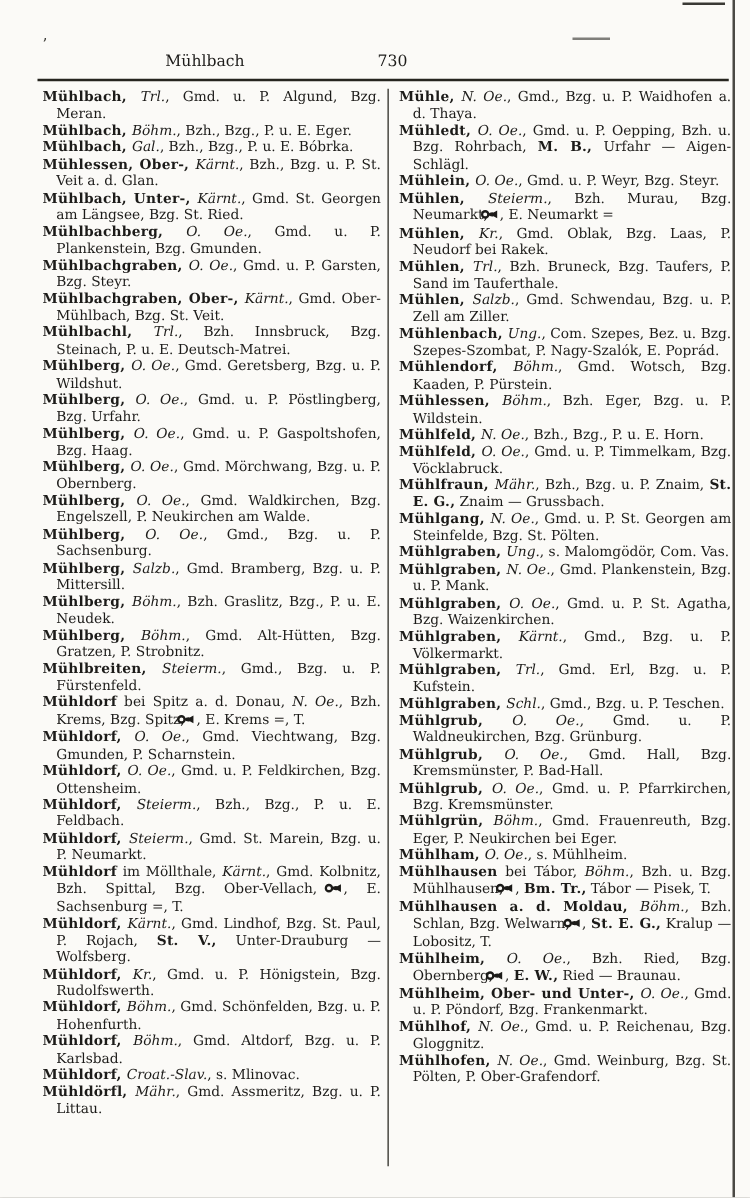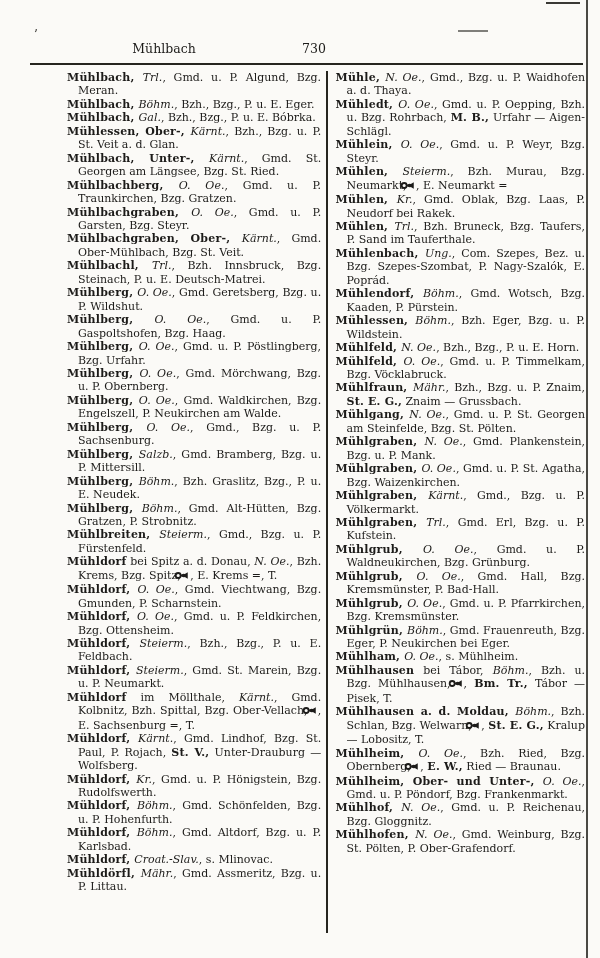--- a/index.html
+++ b/index.html
@@ -16,21 +16,21 @@
   .scan-tick-1{position:absolute;top:2px;right:20px;width:34px;height:2px;background:#3a3935;}
   .scan-tick-2{position:absolute;top:30px;right:112px;width:30px;height:2px;background:#4a4944;opacity:.7;}
   .stray-mark{position:absolute;top:28px;left:34px;font-size:12px;color:#3a3935;}
   .header{position:absolute;top:41px;left:34px;width:549px;height:18px;font-size:12.5px;text-decoration:underline;}
   .header .htitle-left{position:absolute;left:0;width:260px;text-align:center;}
   .header .hpage{position:absolute;left:230px;width:100px;text-align:center;}
   .header .htitle-right{position:absolute;right:0;width:250px;text-align:center;}
   .header-rule{position:absolute;top:63px;left:30px;width:553px;height:1.5px;background:#26251f;}
   .cols{position:absolute;top:71px;left:34px;width:551px;display:flex;}
   .col{font-size:11px;line-height:13.45px;}
-  .col-left{width:271px;margin-left:33px;}
+  .col-left{width:271px;}
   .col-right{width:266px;}
   .col-divider{width:1.5px;background:#26251f;margin-left:5px;margin-right:8px;height:862px;}
   p.entry{margin:0;padding-left:11px;text-indent:-11px;text-align:justify;}
   p.entry span.b{font-weight:bold;letter-spacing:.2px;}
   p.entry span.i{font-style:italic;}
   p.entry span.r{font-weight:normal;}
   span.ph{display:inline-block;vertical-align:-1px;margin:0 1px;}
   span.ph svg{display:inline-block;}
 </style>
 </head>
@@ -49,27 +49,27 @@
   </div>
   <div class="header-rule"></div>
 
   <div class="cols">
     <div class="col col-left" id="col-left">
         <p class="entry"><span class="b">Mühlbach, </span><span class="i">Trl.</span><span class="r">, Gmd. u. P. Algund, Bzg. Meran.</span></p>
         <p class="entry"><span class="b">Mühlbach, </span><span class="i">Böhm.</span><span class="r">, Bzh., Bzg., P. u. E. Eger.</span></p>
         <p class="entry"><span class="b">Mühlbach, </span><span class="i">Gal.</span><span class="r">, Bzh., Bzg., P. u. E. Bóbrka.</span></p>
         <p class="entry"><span class="b">Mühlessen, Ober-, </span><span class="i">Kärnt.</span><span class="r">, Bzh., Bzg. u. P. St. Veit a. d. Glan.</span></p>
         <p class="entry"><span class="b">Mühlbach, Unter-, </span><span class="i">Kärnt.</span><span class="r">, Gmd. St. Georgen am Längsee, Bzg. St. Ried.</span></p>
-        <p class="entry"><span class="b">Mühlbachberg, </span><span class="i">O. Oe.</span><span class="r">, Gmd. u. P. Traunkirchen, Bzg. Gratzen.</span></p>
+        <p class="entry"><span class="b">Mühlbachberg, </span><span class="i">O. Oe.</span><span class="r">, Gmd. u. P. Plankenstein, Bzg. Gmunden.</span></p>
         <p class="entry"><span class="b">Mühlbachgraben, </span><span class="i">O. Oe.</span><span class="r">, Gmd. u. P. Garsten, Bzg. Steyr.</span></p>
         <p class="entry"><span class="b">Mühlbachgraben, Ober-, </span><span class="i">Kärnt.</span><span class="r">, Gmd. Ober-Mühlbach, Bzg. St. Veit.</span></p>
         <p class="entry"><span class="b">Mühlbachl, </span><span class="i">Trl.</span><span class="r">, Bzh. Innsbruck, Bzg. Steinach, P. u. E. Deutsch-Matrei.</span></p>
         <p class="entry"><span class="b">Mühlberg, </span><span class="i">O. Oe.</span><span class="r">, Gmd. Geretsberg, Bzg. u. P. Wildshut.</span></p>
+        <p class="entry"><span class="b">Mühlberg, </span><span class="i">O. Oe.</span><span class="r">, Gmd. u. P. Pöstlingberg, Bzg. Urfahr.</span></p>
         <p class="entry"><span class="b">Mühlberg, </span><span class="i">O. Oe.</span><span class="r">, Gmd. u. P. Gaspoltshofen, Bzg. Haag.</span></p>
-        <p class="entry"><span class="b">Mühlberg, </span><span class="i">O. Oe.</span><span class="r">, Gmd. u. P. Pöstlingberg, Bzg. Urfahr.</span></p>
         <p class="entry"><span class="b">Mühlberg, </span><span class="i">O. Oe.</span><span class="r">, Gmd. Mörchwang, Bzg. u. P. Obernberg.</span></p>
         <p class="entry"><span class="b">Mühlberg, </span><span class="i">O. Oe.</span><span class="r">, Gmd. Waldkirchen, Bzg. Engelszell, P. Neukirchen am Walde.</span></p>
         <p class="entry"><span class="b">Mühlberg, </span><span class="i">O. Oe.</span><span class="r">, Gmd., Bzg. u. P. Sachsenburg.</span></p>
         <p class="entry"><span class="b">Mühlberg, </span><span class="i">Salzb.</span><span class="r">, Gmd. Bramberg, Bzg. u. P. Mittersill.</span></p>
         <p class="entry"><span class="b">Mühlberg, </span><span class="i">Böhm.</span><span class="r">, Bzh. Graslitz, Bzg., P. u. E. Neudek.</span></p>
         <p class="entry"><span class="b">Mühlberg, </span><span class="i">Böhm.</span><span class="r">, Gmd. Alt-Hütten, Bzg. Gratzen, P. Strobnitz.</span></p>
         <p class="entry"><span class="b">Mühlbreiten, </span><span class="i">Steierm.</span><span class="r">, Gmd., Bzg. u. P. Fürstenfeld.</span></p>
         <p class="entry"><span class="b">Mühldorf</span><span class="r"> bei Spitz a. d. Donau, </span><span class="i">N. Oe.</span><span class="r">, Bzh. Krems, Bzg. Spitz, </span><span class="ph">
   <svg width="15" height="9" viewBox="0 0 18 10" aria-hidden="true">
     <circle cx="5" cy="5" r="3" fill="none" stroke="#1c1b19" stroke-width="2.2"></circle>
@@ -99,31 +99,34 @@
         <p class="entry"><span class="b">Mühledt, </span><span class="i">O. Oe.</span><span class="r">, Gmd. u. P. Oepping, Bzh. u. Bzg. Rohrbach, </span><span class="b">M. B.,</span><span class="r"> Urfahr — Aigen-Schlägl.</span></p>
         <p class="entry"><span class="b">Mühlein, </span><span class="i">O. Oe.</span><span class="r">, Gmd. u. P. Weyr, Bzg. Steyr.</span></p>
         <p class="entry"><span class="b">Mühlen, </span><span class="i">Steierm.</span><span class="r">, Bzh. Murau, Bzg. Neumarkt, </span><span class="ph">
   <svg width="15" height="9" viewBox="0 0 18 10" aria-hidden="true">
     <circle cx="5" cy="5" r="3" fill="none" stroke="#1c1b19" stroke-width="2.2"></circle>
     <path d="M7 5 Q10.5 2.2 13 3.2 L16.5 1.2 L16.5 8.8 L13 6.8 Q10.5 7.8 7 5 Z" fill="#1c1b19"></path>
   </svg>
 </span><span class="r">, E. Neumarkt =</span></p>
         <p class="entry"><span class="b">Mühlen, </span><span class="i">Kr.</span><span class="r">, Gmd. Oblak, Bzg. Laas, P. Neudorf bei Rakek.</span></p>
         <p class="entry"><span class="b">Mühlen, </span><span class="i">Trl.</span><span class="r">, Bzh. Bruneck, Bzg. Taufers, P. Sand im Tauferthale.</span></p>
+        <p class="entry"><span class="b">Mühlen, </span><span class="i">Salzb.</span><span class="r">, Gmd. Schwendau, Bzg. u. P. Zell am Ziller.</span></p>
         <p class="entry"><span class="b">Mühlenbach, </span><span class="i">Ung.</span><span class="r">, Com. Szepes, Bez. u. Bzg. Szepes-Szombat, P. Nagy-Szalók, E. Poprád.</span></p>
         <p class="entry"><span class="b">Mühlendorf, </span><span class="i">Böhm.</span><span class="r">, Gmd. Wotsch, Bzg. Kaaden, P. Pürstein.</span></p>
         <p class="entry"><span class="b">Mühlessen, </span><span class="i">Böhm.</span><span class="r">, Bzh. Eger, Bzg. u. P. Wildstein.</span></p>
         <p class="entry"><span class="b">Mühlfeld, </span><span class="i">N. Oe.</span><span class="r">, Bzh., Bzg., P. u. E. Horn.</span></p>
         <p class="entry"><span class="b">Mühlfeld, </span><span class="i">O. Oe.</span><span class="r">, Gmd. u. P. Timmelkam, Bzg. Vöcklabruck.</span></p>
         <p class="entry"><span class="b">Mühlfraun, </span><span class="i">Mähr.</span><span class="r">, Bzh., Bzg. u. P. Znaim, </span><span class="b">St. E. G.,</span><span class="r"> Znaim — Grussbach.</span></p>
         <p class="entry"><span class="b">Mühlgang, </span><span class="i">N. Oe.</span><span class="r">, Gmd. u. P. St. Georgen am Steinfelde, Bzg. St. Pölten.</span></p>
+        <p class="entry"><span class="b">Mühlgraben, </span><span class="i">Ung.</span><span class="r">, s. Malomgödör, Com. Vas.</span></p>
         <p class="entry"><span class="b">Mühlgraben, </span><span class="i">N. Oe.</span><span class="r">, Gmd. Plankenstein, Bzg. u. P. Mank.</span></p>
         <p class="entry"><span class="b">Mühlgraben, </span><span class="i">O. Oe.</span><span class="r">, Gmd. u. P. St. Agatha, Bzg. Waizenkirchen.</span></p>
         <p class="entry"><span class="b">Mühlgraben, </span><span class="i">Kärnt.</span><span class="r">, Gmd., Bzg. u. P. Völkermarkt.</span></p>
         <p class="entry"><span class="b">Mühlgraben, </span><span class="i">Trl.</span><span class="r">, Gmd. Erl, Bzg. u. P. Kufstein.</span></p>
+        <p class="entry"><span class="b">Mühlgraben, </span><span class="i">Schl.</span><span class="r">, Gmd., Bzg. u. P. Teschen.</span></p>
         <p class="entry"><span class="b">Mühlgrub, </span><span class="i">O. Oe.</span><span class="r">, Gmd. u. P. Waldneukirchen, Bzg. Grünburg.</span></p>
         <p class="entry"><span class="b">Mühlgrub, </span><span class="i">O. Oe.</span><span class="r">, Gmd. Hall, Bzg. Kremsmünster, P. Bad-Hall.</span></p>
         <p class="entry"><span class="b">Mühlgrub, </span><span class="i">O. Oe.</span><span class="r">, Gmd. u. P. Pfarrkirchen, Bzg. Kremsmünster.</span></p>
         <p class="entry"><span class="b">Mühlgrün, </span><span class="i">Böhm.</span><span class="r">, Gmd. Frauenreuth, Bzg. Eger, P. Neukirchen bei Eger.</span></p>
         <p class="entry"><span class="b">Mühlham, </span><span class="i">O. Oe.</span><span class="r">, s. Mühlheim.</span></p>
         <p class="entry"><span class="b">Mühlhausen</span><span class="r"> bei Tábor, </span><span class="i">Böhm.</span><span class="r">, Bzh. u. Bzg. Mühlhausen, </span><span class="ph">
   <svg width="15" height="9" viewBox="0 0 18 10" aria-hidden="true">
     <circle cx="5" cy="5" r="3" fill="none" stroke="#1c1b19" stroke-width="2.2"></circle>
     <path d="M7 5 Q10.5 2.2 13 3.2 L16.5 1.2 L16.5 8.8 L13 6.8 Q10.5 7.8 7 5 Z" fill="#1c1b19"></path>
   </svg>

